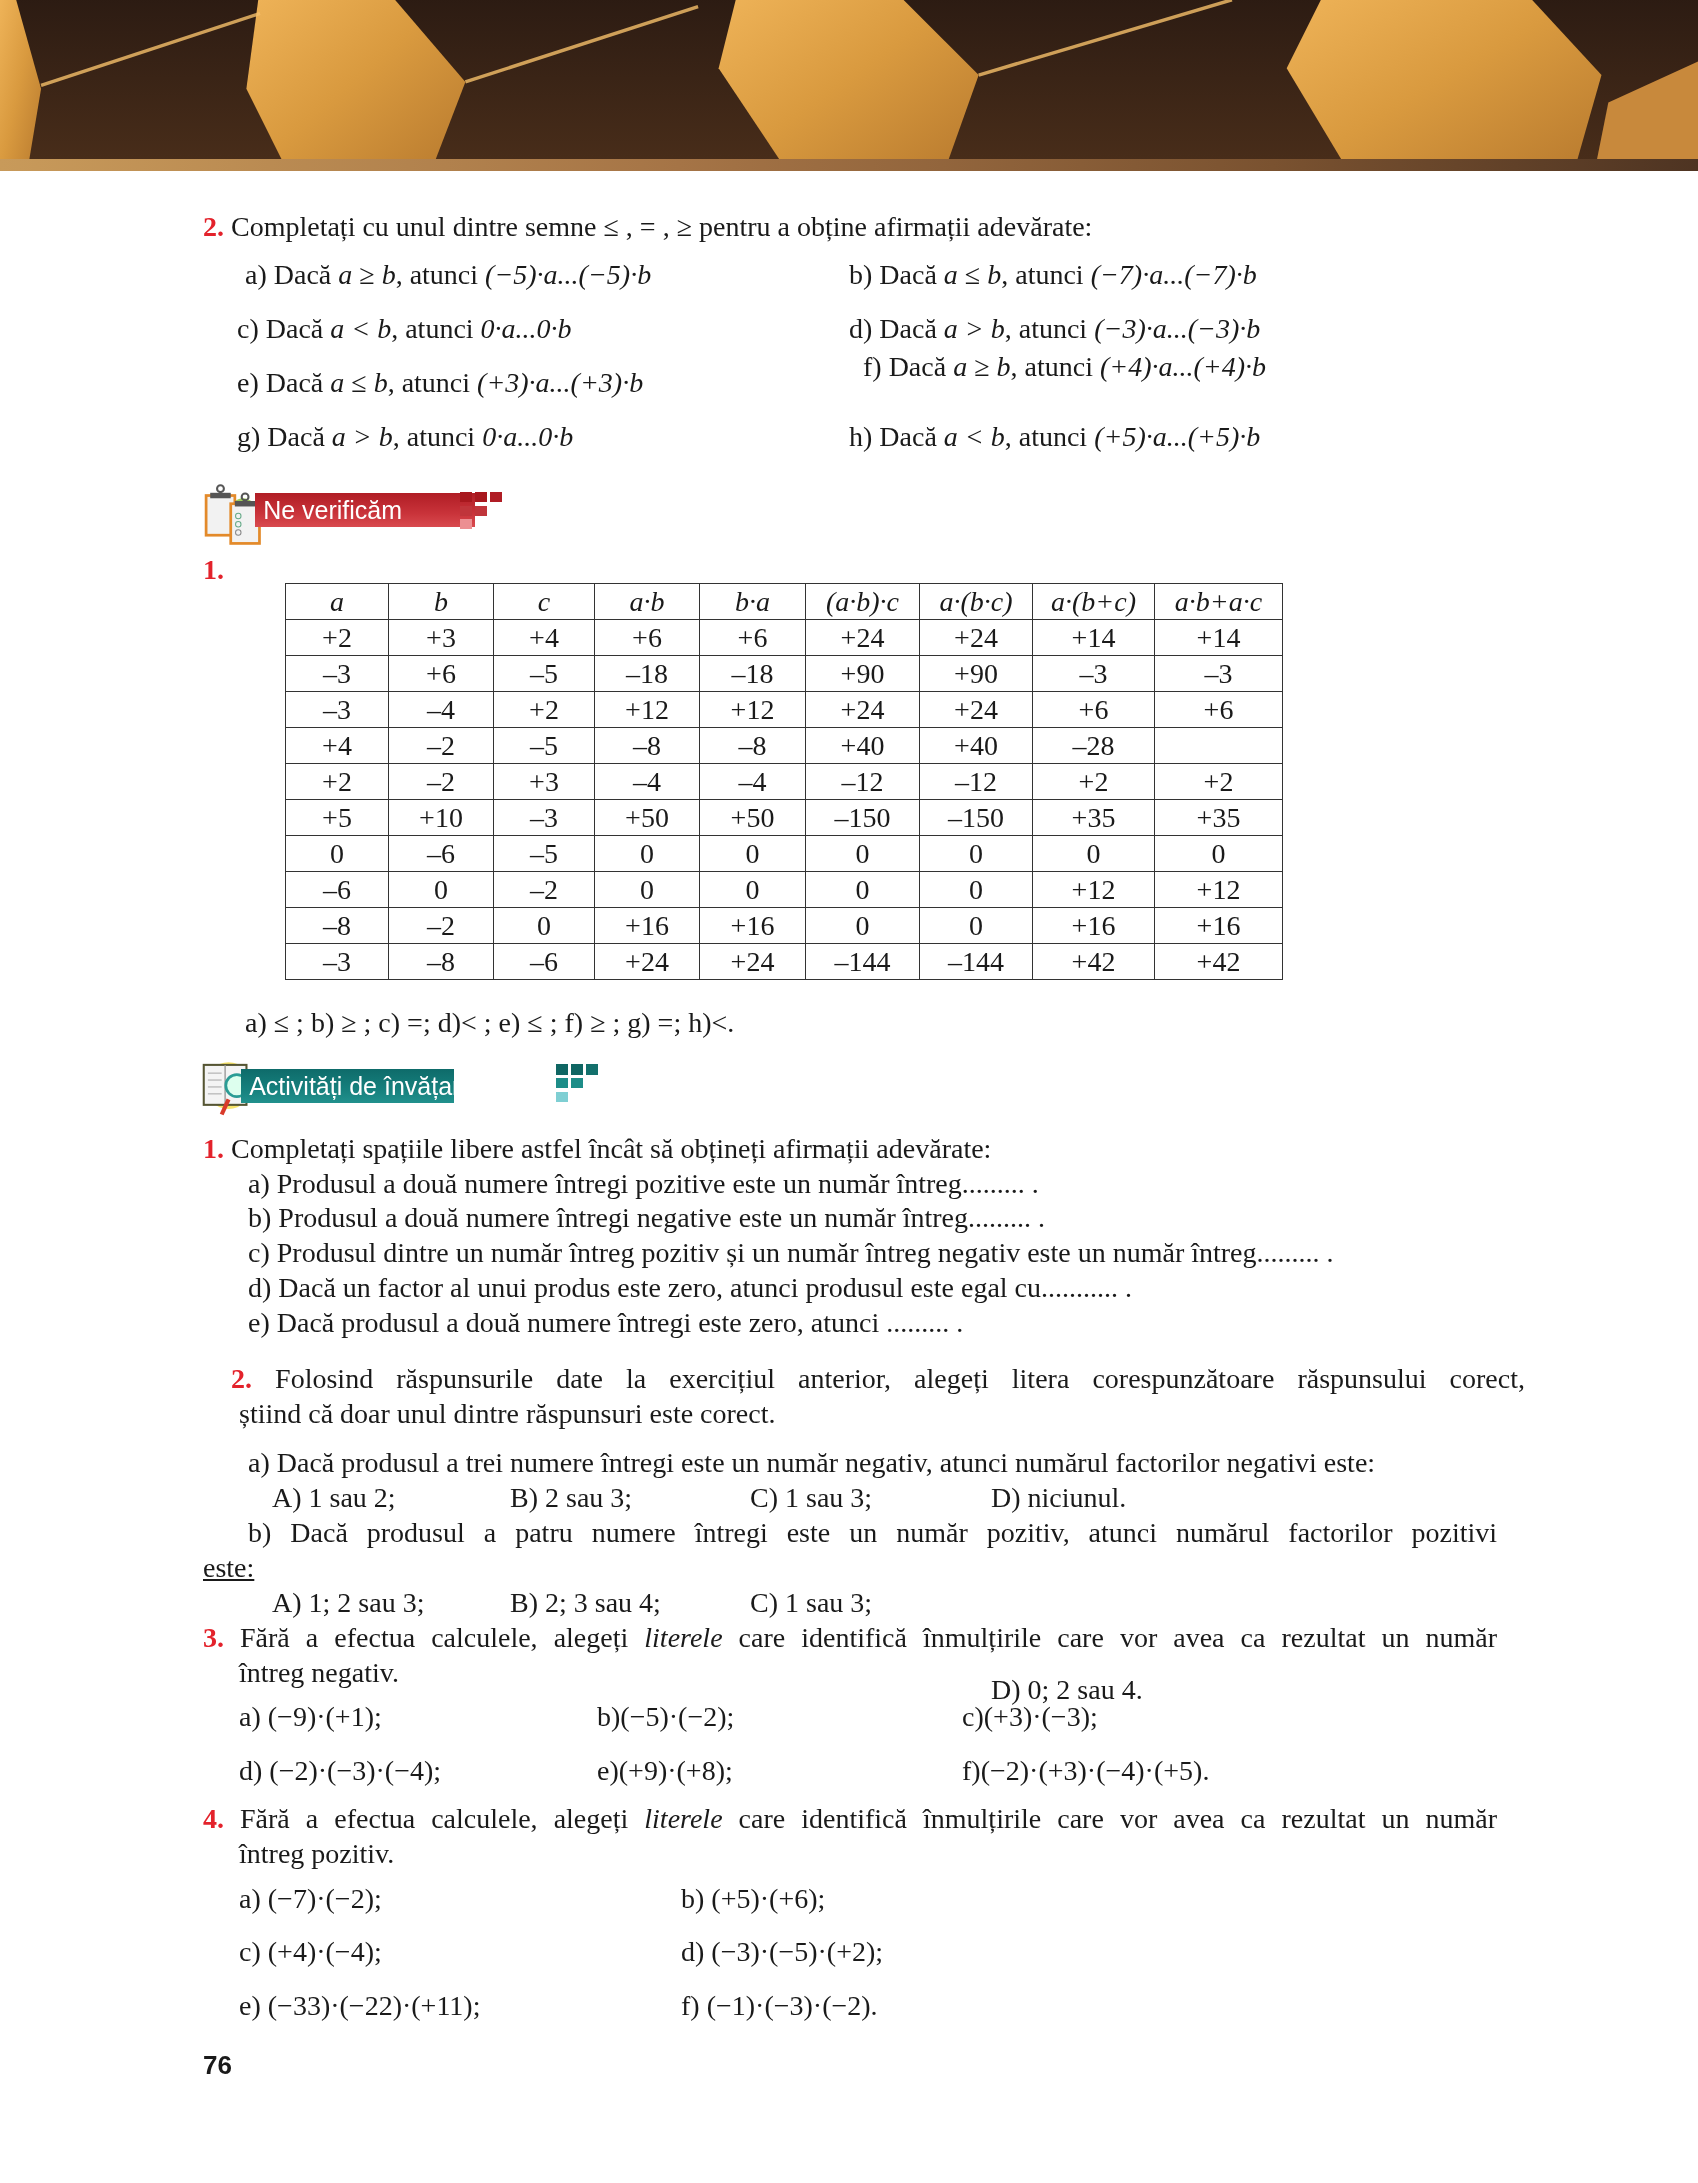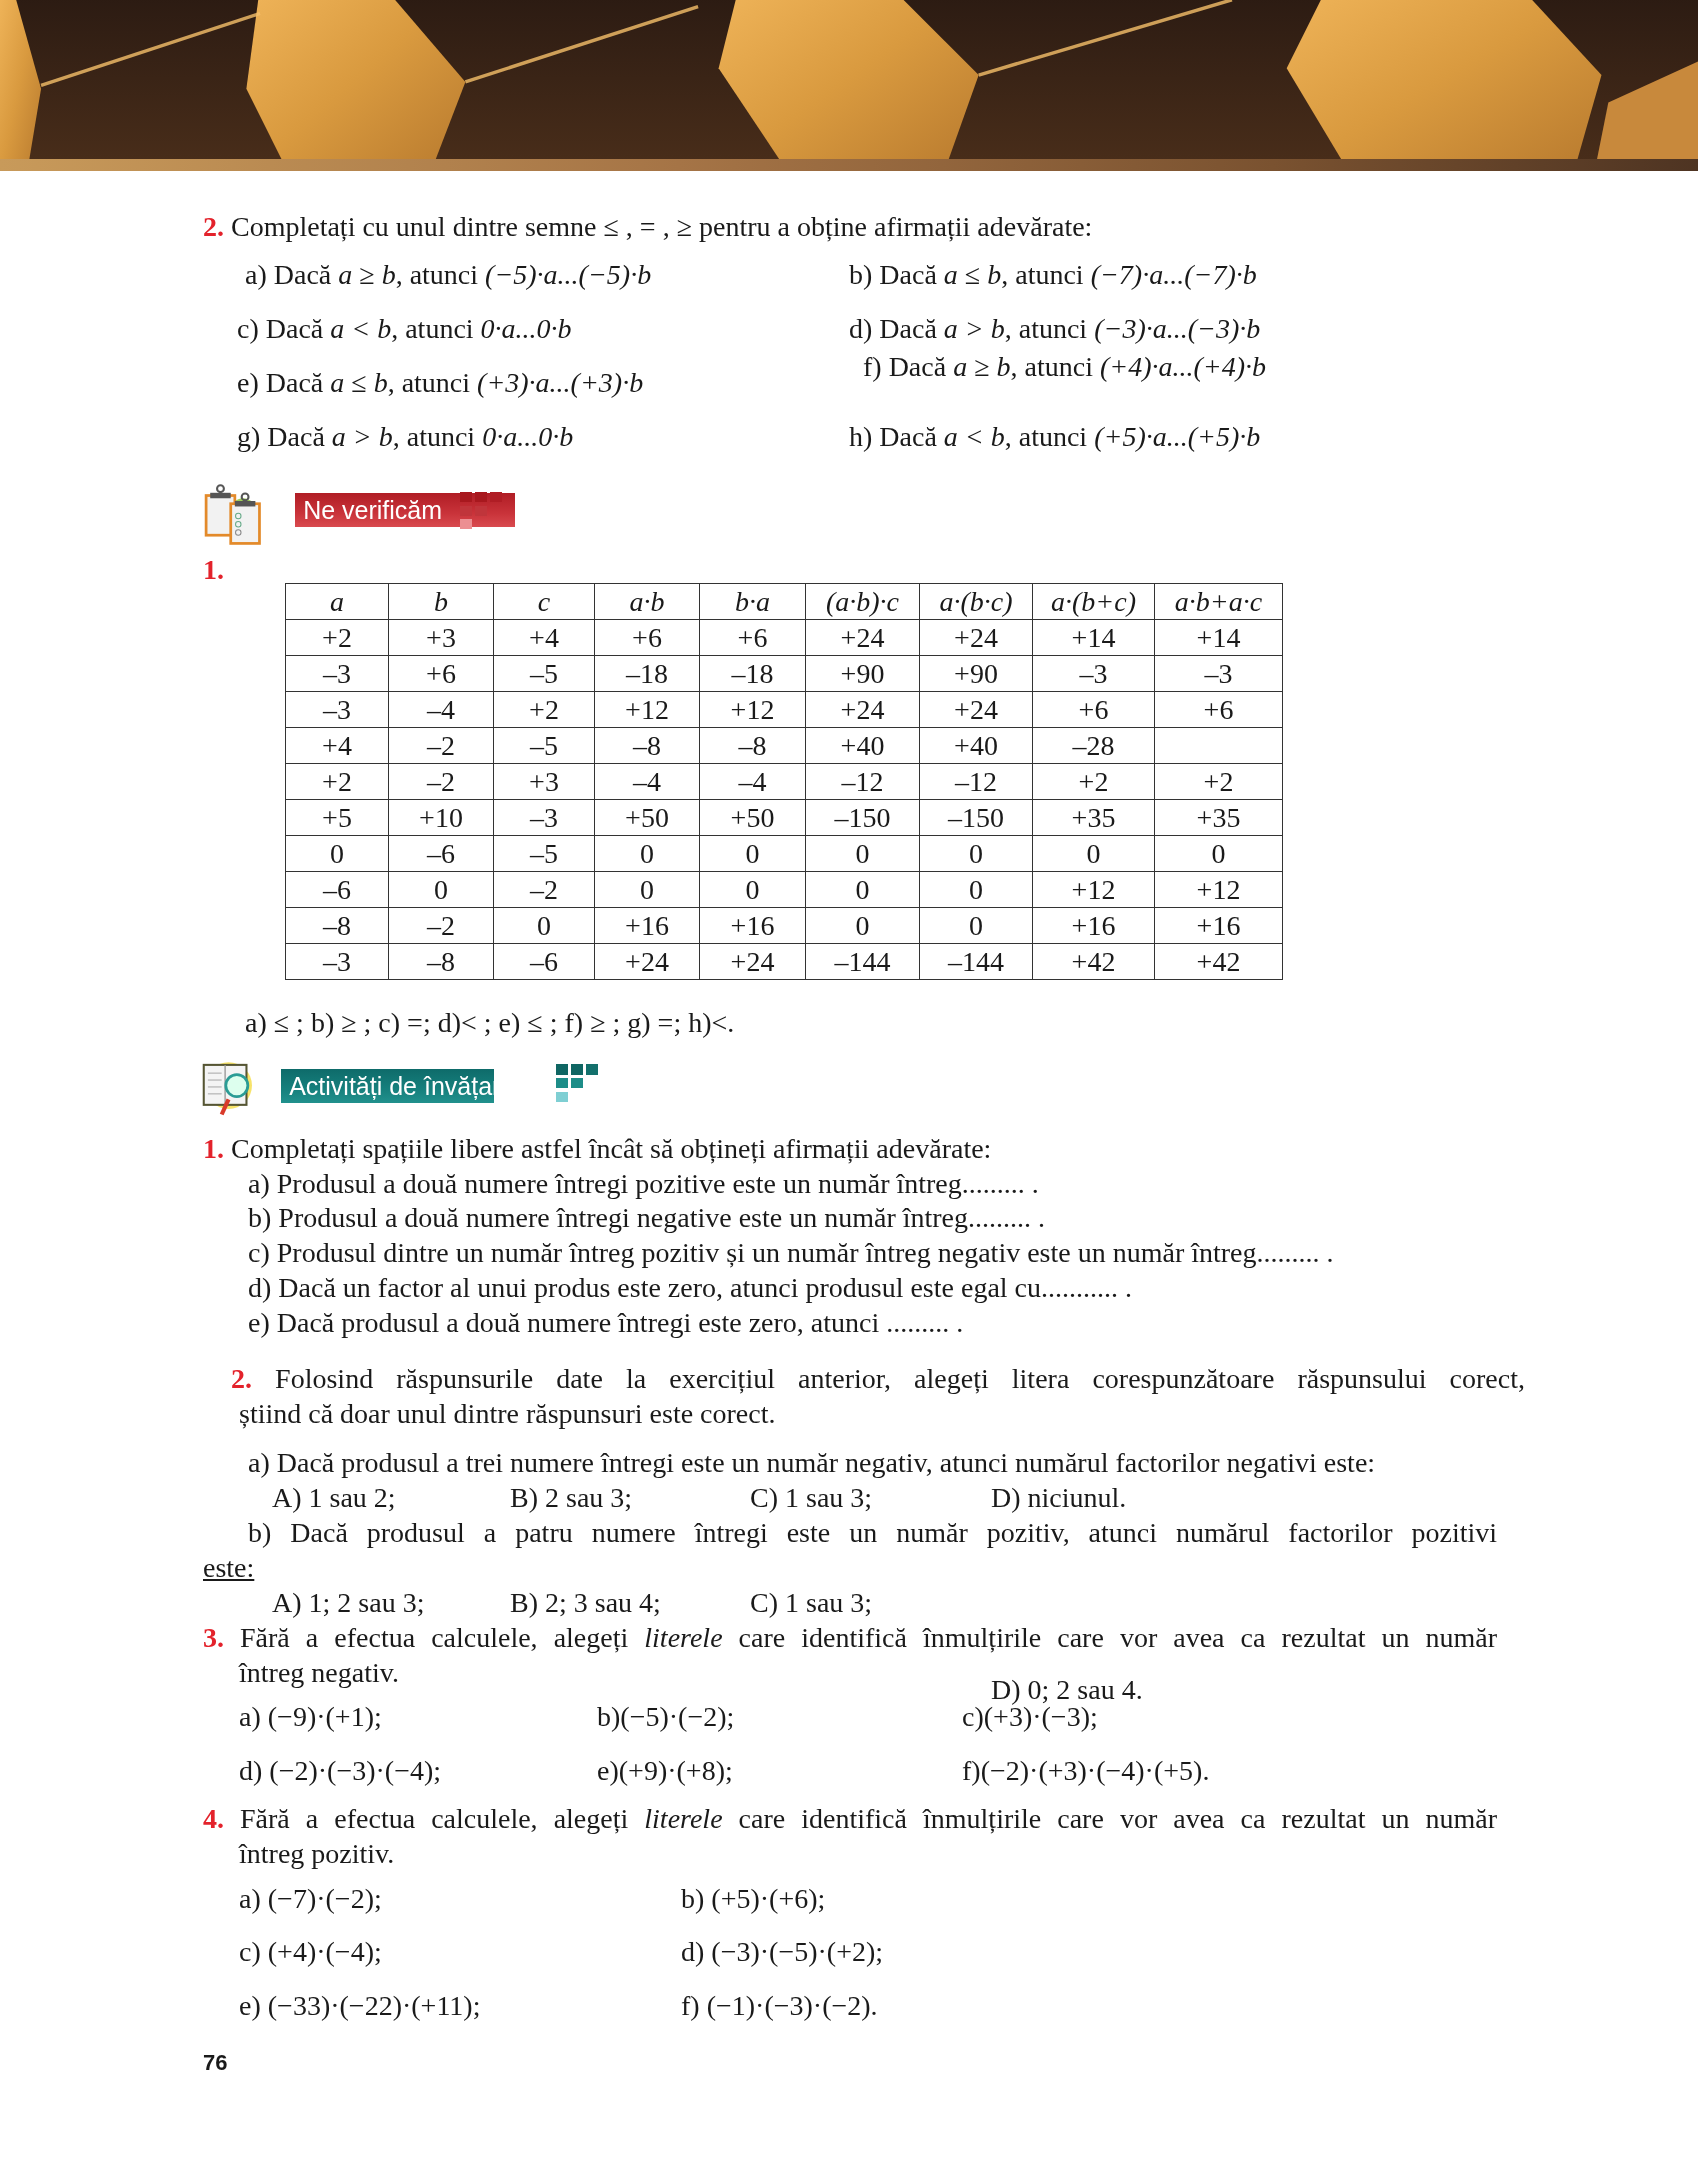--- a/index.html
+++ b/index.html
@@ -22,38 +22,38 @@
   
   .line { position: absolute; font-size: 28px; line-height: 36px; white-space: nowrap; }
   .num { color: #e3222b; font-weight: bold; }
   .it { font-style: italic; }
   .math { font-family: "Liberation Serif", "DejaVu Serif", serif; }
   
   .sect { position: absolute; height: 40px; }
   .sect .bar {
     position: absolute; top: 5.5px; height: 34px;
     font-family: "Liberation Sans", "DejaVu Sans", sans-serif;
-    color: #fff; font-size: 25px; line-height: 34px; padding-left: 8.2px; white-space: nowrap; margin-left: 40px;
+    color: #fff; font-size: 25px; line-height: 34px; padding-left: 8.2px; white-space: nowrap;
   }
   .sect .sq { position: absolute; width: 11.6px; height: 10.3px; }
   #sect-verif .bar { left: 53px; width: 212px; background: linear-gradient(180deg,#b01d25 0%, #c9333a 60%, #d94a4f 100%); }
   #sect-activ .bar { left: 40px; width: 205px; background: linear-gradient(180deg,#0e6b6a 0%, #16807d 60%, #21918d 100%); }
   
   #answer-table {
     position: absolute; left: 285px; top: 583px; border-collapse: collapse;
     font-size: 28px;
   }
   #answer-table td, #answer-table th {
     border: 1.4px solid #333; text-align: center; padding: 0; height: 35px; line-height: 34px;
     font-weight: normal;
   }
   #answer-table th { font-style: italic; }
   .page-num {
     position: absolute; left: 203px; top: 2050px;
-    font-family: "Liberation Sans", "DejaVu Sans", sans-serif; font-weight: bold; font-size: 22px;
+    font-family: "Liberation Sans", "DejaVu Sans", sans-serif; font-weight: bold; font-size: 26px;
   }
 </style>
 </head>
 <body>
 
 <div id="banner" class="abs">
   <svg class="facet" width="1698" height="185" viewBox="0 0 2481 270">
     <defs>
       <linearGradient id="gold" x1="0" y1="0" x2="1" y2="1">
         <stop offset="0" stop-color="#f0b55a"></stop>

